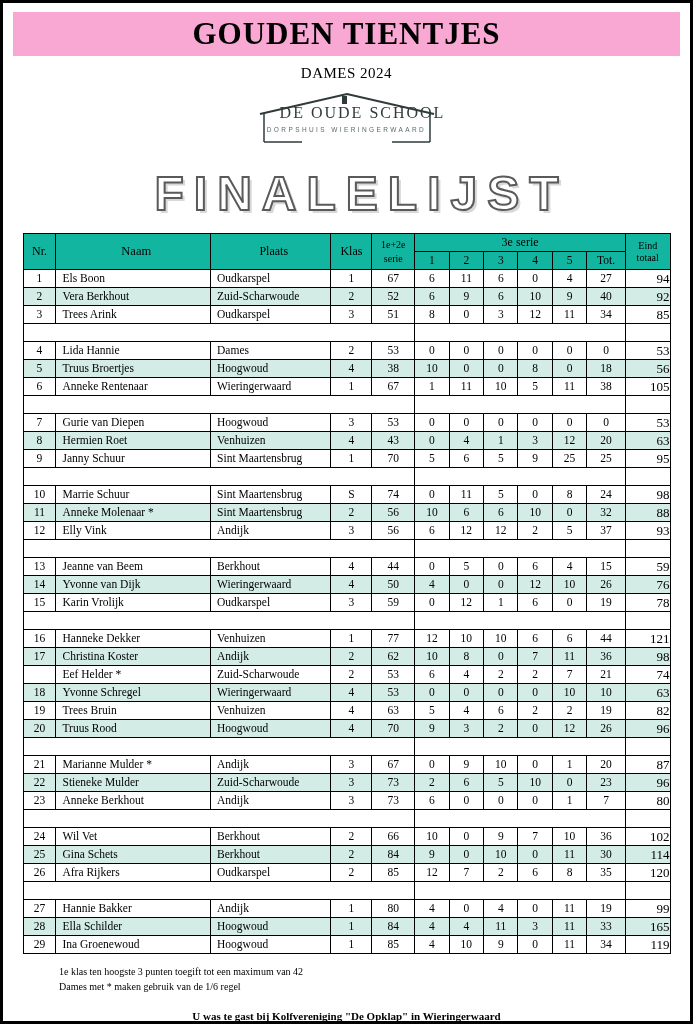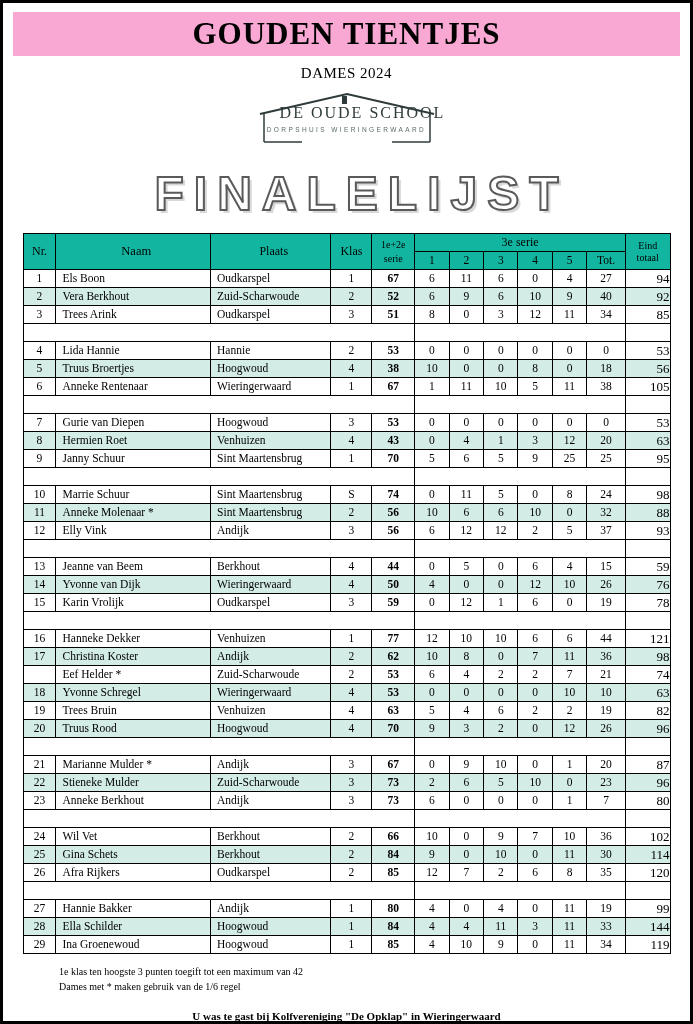--- a/index.html
+++ b/index.html
@@ -110,21 +110,21 @@
     color: #000;
     font-weight: normal;
     font-size: 12px;
     text-align: center;
   }
   .hdr th.name-h { font-size: 12.5px; }
   .c-nr { width: 34px; text-align: center; }
   .c-name { width: 158px; text-align: left; padding-left: 6px !important; }
   .c-plaats { width: 118px; text-align: left; padding-left: 6px !important; }
   .c-klas { width: 42px; text-align: center; }
-  .c-serie { width: 44px; text-align: center; font-weight: bold; }
+  .c-serie { width: 44px; text-align: center; }
   .c-s { width: 36px; text-align: center; }
   .c-tot { width: 40px; text-align: center; }
   .c-eind { width: 46px; text-align: right; font-size: 13px; }
   .green td { background: #d3ece6; }
   .white td { background: #ffffff; }
   .spacer td {
     height: 9px;
     line-height: 9px;
     border-left: 1px solid #000;
     border-right: 1px solid #000;
@@ -245,21 +245,21 @@
           <td class="c-eind">85</td>
         </tr>
         <tr class="spacer">
           <td class="seg" colspan="5"></td>
           <td class="seg" colspan="6"></td>
           <td class="seg"></td>
         </tr>
         <tr class="white">
           <td class="c-nr">4</td>
           <td class="c-name">Lida Hannie</td>
-          <td class="c-plaats">Hannie</td>
+          <td class="c-plaats">Dames</td>
           <td class="c-klas">2</td>
           <td class="c-serie">53</td>
           <td class="c-s">0</td>
           <td class="c-s">0</td>
           <td class="c-s">0</td>
           <td class="c-s">0</td>
           <td class="c-s">0</td>
           <td class="c-tot">0</td>
           <td class="c-eind">53</td>
         </tr>
@@ -639,21 +639,21 @@
           <td class="c-name">Ella Schilder</td>
           <td class="c-plaats">Hoogwoud</td>
           <td class="c-klas">1</td>
           <td class="c-serie">84</td>
           <td class="c-s">4</td>
           <td class="c-s">4</td>
           <td class="c-s">11</td>
           <td class="c-s">3</td>
           <td class="c-s">11</td>
           <td class="c-tot">33</td>
-          <td class="c-eind">144</td>
+          <td class="c-eind">165</td>
         </tr>
         <tr class="white">
           <td class="c-nr">29</td>
           <td class="c-name">Ina Groenewoud</td>
           <td class="c-plaats">Hoogwoud</td>
           <td class="c-klas">1</td>
           <td class="c-serie">85</td>
           <td class="c-s">4</td>
           <td class="c-s">10</td>
           <td class="c-s">9</td>

